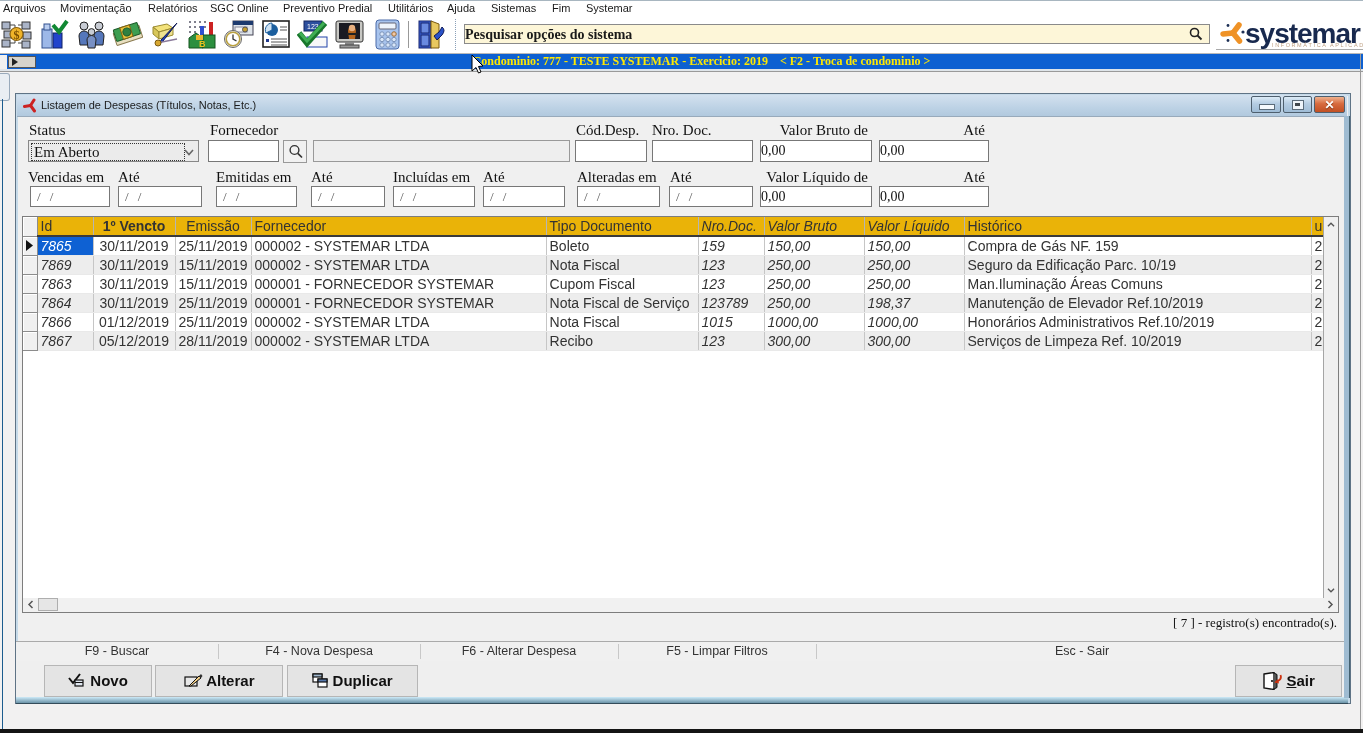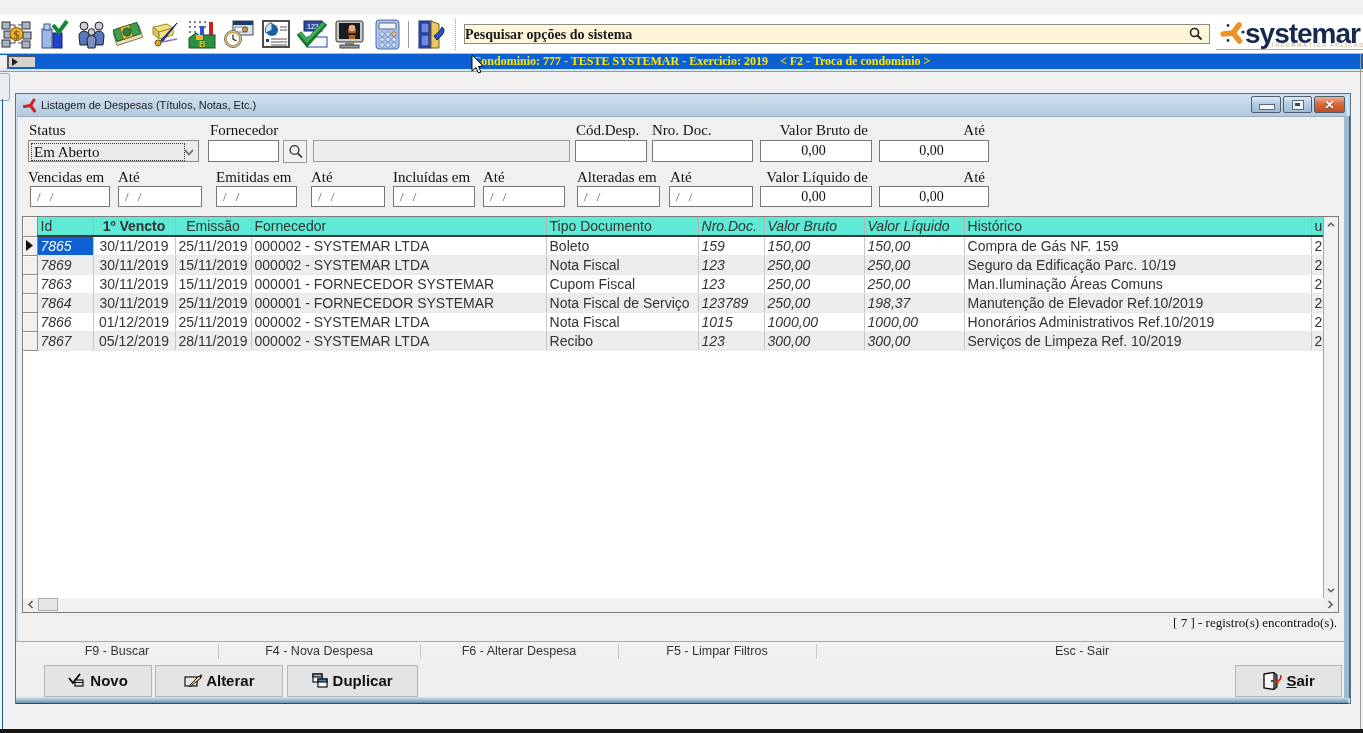--- a/index.html
+++ b/index.html
@@ -37,33 +37,33 @@
 #bclose{left:1314px;width:31px;background:linear-gradient(#efb18e,#d76b3f 45%,#c14f23);}
 #bmin .g{position:absolute;left:7px;top:7px;width:14px;height:4px;background:#f5f9fd;border:1px solid #5a6b7a;}
 #bmax .g{position:absolute;left:8px;top:3px;width:10px;height:8px;background:#eef4fa;border:1px solid #5a6b7a;}
 #bmax .g:after{content:"";position:absolute;left:2px;top:2px;width:5px;height:3px;background:#40474d;}
 #bclose .x{position:absolute;left:0;top:1px;width:100%;text-align:center;color:#fff;font-size:12px;font-weight:bold;
   text-shadow:0 1px 1px #7c2f10;}
 
 .lbl{position:absolute;font-family:"Liberation Serif",serif;font-size:15px;color:#111;white-space:nowrap;}
 .lblr{position:absolute;font-family:"Liberation Serif",serif;font-size:15px;color:#111;white-space:nowrap;text-align:right;}
 .fld{position:absolute;background:#fff;border:1px solid #777;box-sizing:border-box;}
-.num{font-family:"Liberation Serif",serif;font-size:14px;color:#111;text-align:center;padding-right:5px;line-height:20px;}
+.num{font-family:"Liberation Serif",serif;font-size:14px;color:#111;text-align:left;padding-right:5px;line-height:20px;}
 .dt{font-family:"Liberation Serif",serif;font-size:13px;color:#555;padding-left:6px;line-height:19px;letter-spacing:3px;}
 
 #combo{position:absolute;left:28px;top:140px;width:171px;height:22px;background:#ebebeb;border:1px solid #888;box-sizing:border-box;}
 #combo .foc{position:absolute;left:2px;top:2px;width:150px;height:16px;border:1px dotted #333;
   font-family:"Liberation Serif",serif;font-size:15px;color:#111;line-height:16px;padding-left:2px;}
 #combo .ar{position:absolute;right:2px;top:4px;width:14px;height:14px;}
 
 #grid{position:absolute;left:22px;top:216px;width:1317px;height:397px;background:#fff;border:1px solid #7d7d7d;box-sizing:border-box;}
 #gtable{position:absolute;left:0;top:0;border-collapse:collapse;table-layout:fixed;}
 #gtable td,#gtable th{overflow:hidden;white-space:nowrap;font-size:14px;font-weight:normal;
   padding:0 3px;height:18px;border-right:1px solid #c6c6c6;border-bottom:1px solid #e9e9e9;color:#333;text-align:left;}
-#gtable thead th{background:#5eead4;border-right:1px solid #b5b5b5;border-bottom:2px solid #3a3a3a;height:18px;}
+#gtable thead th{background:#eab308;border-right:1px solid #b5b5b5;border-bottom:2px solid #3a3a3a;height:18px;}
 #gtable .ind{background:#f0f0f0;border-right:1px solid #8c8c8c;border-bottom:1px solid #8c8c8c;box-shadow:inset 1px 1px 0 #fff;padding:0;}
 #gtable .alt td{background:#ededed;}
 #gtable .alt td.ind,#gtable tr td.ind{background:#f0f0f0;}
 .ral{text-align:right;font-style:italic;}
 .ctr{text-align:center !important;}
 #vscroll{position:absolute;left:1300px;top:0;width:14px;height:381px;background:#f0f0f0;border-left:1px solid #a5a5a5;border-right:1px solid #7d7d7d;}
 .sbtn{position:absolute;background:#f0f0f0;}
 #hscroll{position:absolute;left:22px;top:598px;width:1317px;height:15px;background:#f1f1f1;border:1px solid #7d7d7d;border-top:none;box-sizing:border-box;}
 #count{position:absolute;right:26px;top:615px;font-family:"Liberation Serif",serif;font-size:13px;color:#111;}
 
@@ -74,20 +74,32 @@
 
 #btnbar{position:absolute;left:16px;top:661px;width:1332px;height:40px;background:#efefef;}
 .btn{position:absolute;top:4px;height:32px;background:#e4e4e4;border:1px solid #b6b6b6;box-sizing:border-box;
   font-size:15px;font-weight:bold;color:#111;text-align:center;}
 .btn .cap2{position:relative;top:6px;}
 #winright{position:absolute;left:1344px;top:116px;width:5px;height:582px;background:#9fbcd2;border-right:1px solid #42606f;}
 #winbottom{position:absolute;left:16px;top:697px;width:1332px;height:6px;background:linear-gradient(#cdeaf8,#6b93a8);border-bottom:1px solid #344c5a;}
 </style></head>
 <body>
 <div id="app">
+  <div id="menubar">
+    <span style="left:3px">Arquivos</span>
+    <span style="left:60px">Movimentação</span>
+    <span style="left:148px">Relatórios</span>
+    <span style="left:210px">SGC Online</span>
+    <span style="left:283px">Preventivo Predial</span>
+    <span style="left:388px">Utilitários</span>
+    <span style="left:447px">Ajuda</span>
+    <span style="left:491px">Sistemas</span>
+    <span style="left:552px">Fim</span>
+    <span style="left:586px">Systemar</span>
+  </div>
   <div id="toolbar">
     <svg class="ticon" style="left:1px" viewBox="0 0 31 31">
         <g fill="#aab4c8" stroke="#333" stroke-width="1">
           <rect x="1" y="3" width="8" height="7"></rect>
           <rect x="3" y="12" width="8" height="7"></rect>
           <rect x="1" y="21" width="8" height="7"></rect>
           <rect x="21" y="3" width="8" height="7"></rect>
           <rect x="22" y="13" width="8" height="7"></rect>
           <rect x="21" y="22" width="8" height="7"></rect>
         </g>

